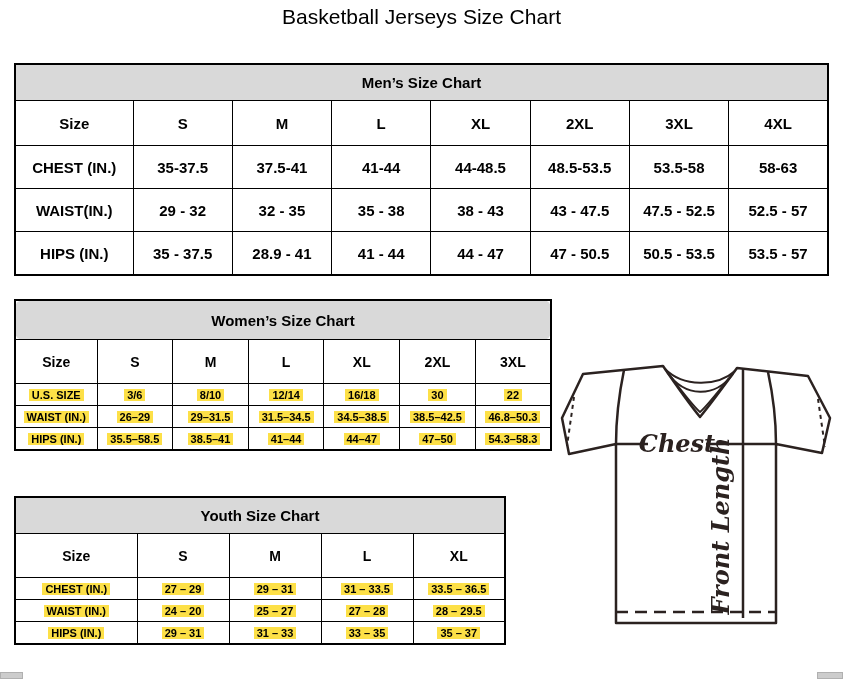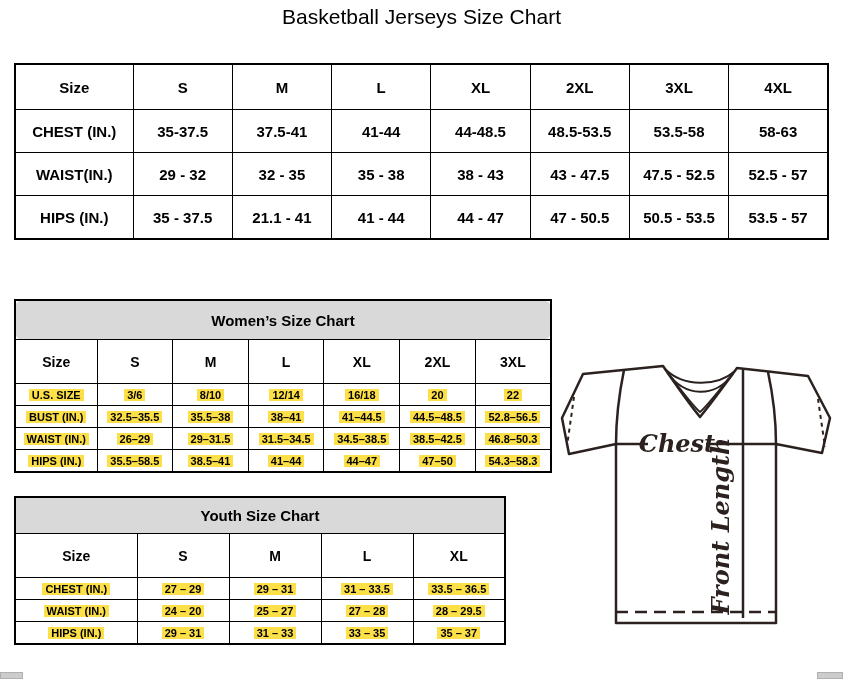--- a/index.html
+++ b/index.html
@@ -59,20 +59,23 @@
       <col style="width: 118px;">
       <col>
       <col>
       <col>
       <col>
       <col>
       <col>
       <col>
     </colgroup>
     <thead>
+      <tr class="title-row">
+        <th colspan="8">Men’s Size Chart</th>
+      </tr>
       <tr class="head-row">
         <th>Size</th>
         <th>S</th>
         <th>M</th>
         <th>L</th>
         <th>XL</th>
         <th>2XL</th>
         <th>3XL</th>
         <th>4XL</th>
       </tr>
@@ -94,21 +97,21 @@
         <td><span>32 - 35</span></td>
         <td><span>35 - 38</span></td>
         <td><span>38 - 43</span></td>
         <td><span>43 - 47.5</span></td>
         <td><span>47.5 - 52.5</span></td>
         <td><span>52.5 - 57</span></td>
       </tr>
       <tr>
         <th><span>HIPS (IN.)</span></th>
         <td><span>35 - 37.5</span></td>
-        <td><span>21.1 - 41</span></td>
+        <td><span>28.9 - 41</span></td>
         <td><span>41 - 44</span></td>
         <td><span>44 - 47</span></td>
         <td><span>47 - 50.5</span></td>
         <td><span>50.5 - 53.5</span></td>
         <td><span>53.5 - 57</span></td>
       </tr>
     </tbody>
   </table>
 <table id="tbl-women">
     <colgroup>
@@ -134,31 +137,22 @@
         <th>3XL</th>
       </tr>
     </thead>
     <tbody>
       <tr>
         <th><span>U.S. SIZE</span></th>
         <td><span>3/6</span></td>
         <td><span>8/10</span></td>
         <td><span>12/14</span></td>
         <td><span>16/18</span></td>
-        <td><span>20</span></td>
+        <td><span>30</span></td>
         <td><span>22</span></td>
-      </tr>
-      <tr>
-        <th><span>BUST (IN.)</span></th>
-        <td><span>32.5–35.5</span></td>
-        <td><span>35.5–38</span></td>
-        <td><span>38–41</span></td>
-        <td><span>41–44.5</span></td>
-        <td><span>44.5–48.5</span></td>
-        <td><span>52.8–56.5</span></td>
       </tr>
       <tr>
         <th><span>WAIST (IN.)</span></th>
         <td><span>26–29</span></td>
         <td><span>29–31.5</span></td>
         <td><span>31.5–34.5</span></td>
         <td><span>34.5–38.5</span></td>
         <td><span>38.5–42.5</span></td>
         <td><span>46.8–50.3</span></td>
       </tr>

